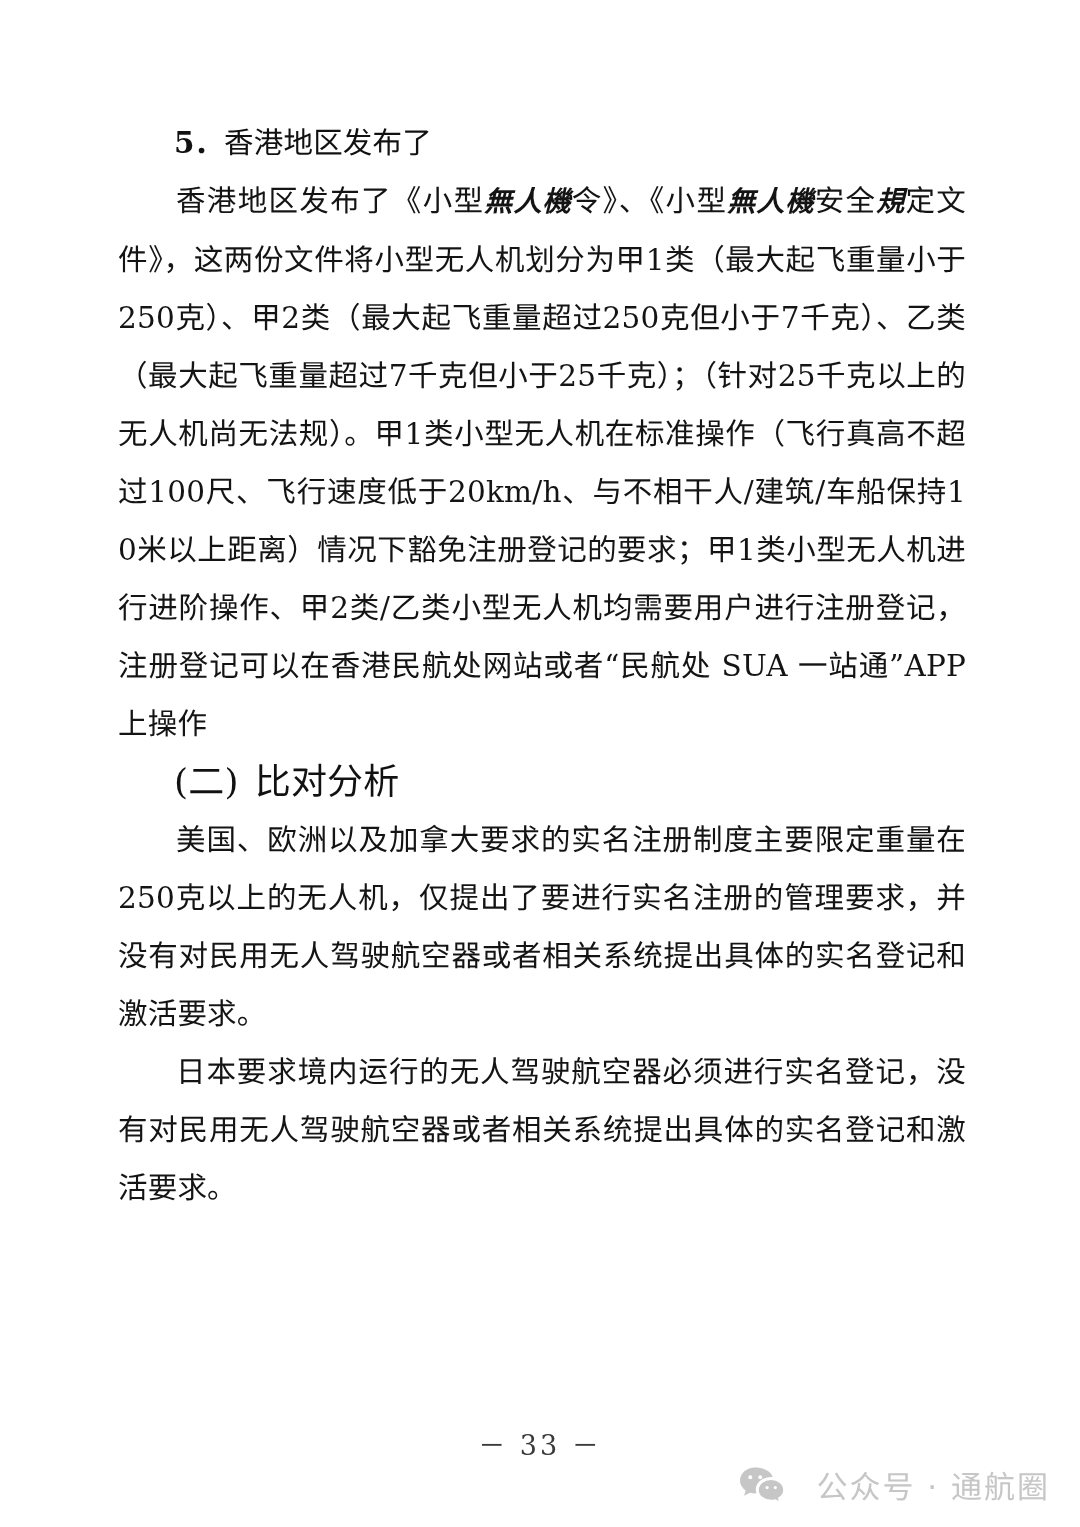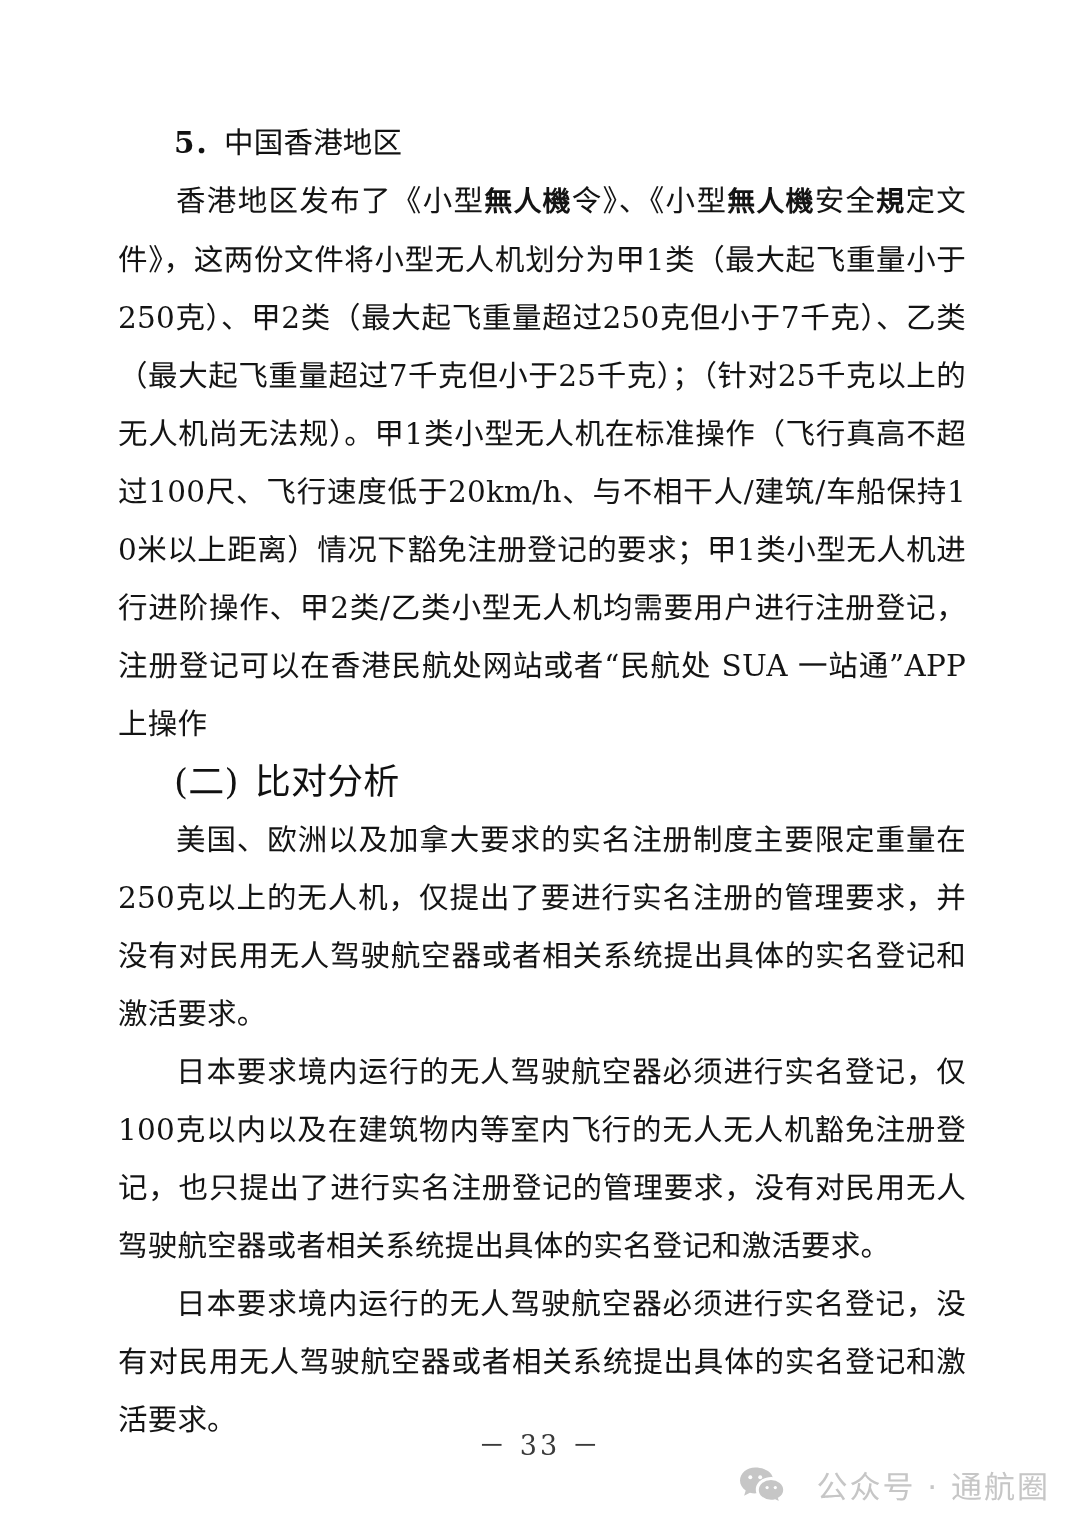--- a/index.html
+++ b/index.html
@@ -72,20 +72,21 @@
   .indent {
     text-indent: 58px;
   }
 
   
   .fallback-heavy {
     font-family: "DejaVu Sans", "Liberation Sans", sans-serif;
     font-weight: 700;
     font-size: 28px;
     letter-spacing: 0;
+    font-style: italic;
   }
 
   
   .page-number {
     position: absolute;
     left: 0;
     top: 1424px;
     width: 1080px;
     text-align: center;
     font-size: 27px;
@@ -119,29 +120,28 @@
     white-space: nowrap;
   }
 </style>
 </head>
 <body>
 
 <div class="page">
 
   <div class="content">
 
-    <p class="heading-num"><span class="num">5．</span><span>中国香港地区</span></p>
+    <p class="heading-num"><span class="num">5．</span><span>香港地区发布了</span></p>
 
     <p class="para indent"><span>香港地区发布了《小型</span><span class="fallback-heavy">無人機</span><span>令》、《小型</span><span class="fallback-heavy">無人機</span><span>安全</span><span class="fallback-heavy">規</span><span>定文件》，这两份文件将小型无人机划分为甲1类（最大起飞重量小于250克）、甲2类（最大起飞重量超过250克但小于7千克）、乙类（最大起飞重量超过7千克但小于25千克）；（针对25千克以上的无人机尚无法规）。甲1类小型无人机在标准操作（飞行真高不超过100尺、飞行速度低于20km/h、与不相干人/建筑/车船保持10米以上距离）情况下豁免注册登记的要求；甲1类小型无人机进行进阶操作、甲2类/乙类小型无人机均需要用户进行注册登记，注册登记可以在香港民航处网站或者“民航处 SUA 一站通”APP 上操作</span></p>
 
     <p class="heading-sub"><span>(二)</span><span class="lbl">比对分析</span></p>
 
     <p class="para indent">美国、欧洲以及加拿大要求的实名注册制度主要限定重量在250克以上的无人机，仅提出了要进行实名注册的管理要求，并没有对民用无人驾驶航空器或者相关系统提出具体的实名登记和激活要求。</p>
 
-    <p class="para indent">日本要求境内运行的无人驾驶航空器必须进行实名登记，仅100克以内以及在建筑物内等室内飞行的无人无人机豁免注册登记，也只提出了进行实名注册登记的管理要求，没有对民用无人驾驶航空器或者相关系统提出具体的实名登记和激活要求。</p>
 
     <p class="para indent">日本要求境内运行的无人驾驶航空器必须进行实名登记，没有对民用无人驾驶航空器或者相关系统提出具体的实名登记和激活要求。</p>
 
   </div>
 
   <div class="page-number">－ 33 －</div>
 
   <div class="watermark">
     <span class="wechat-icon">
       <svg viewBox="0 0 46 38" width="46" height="38" aria-hidden="true">

